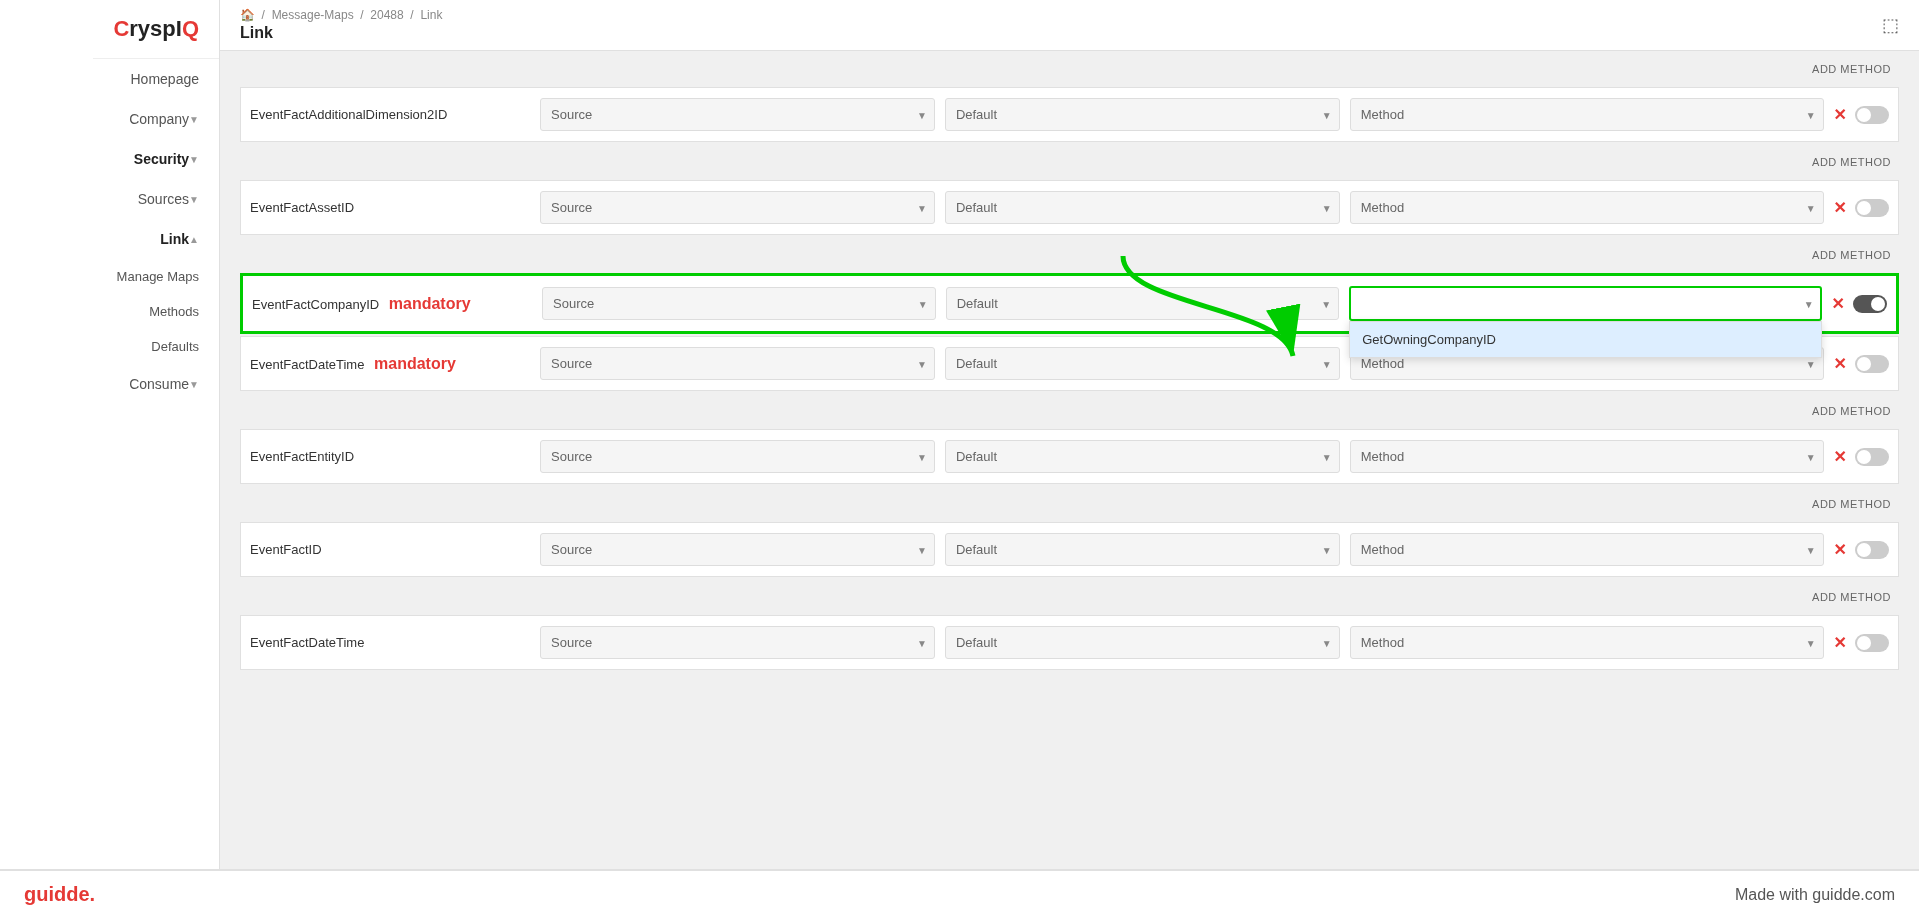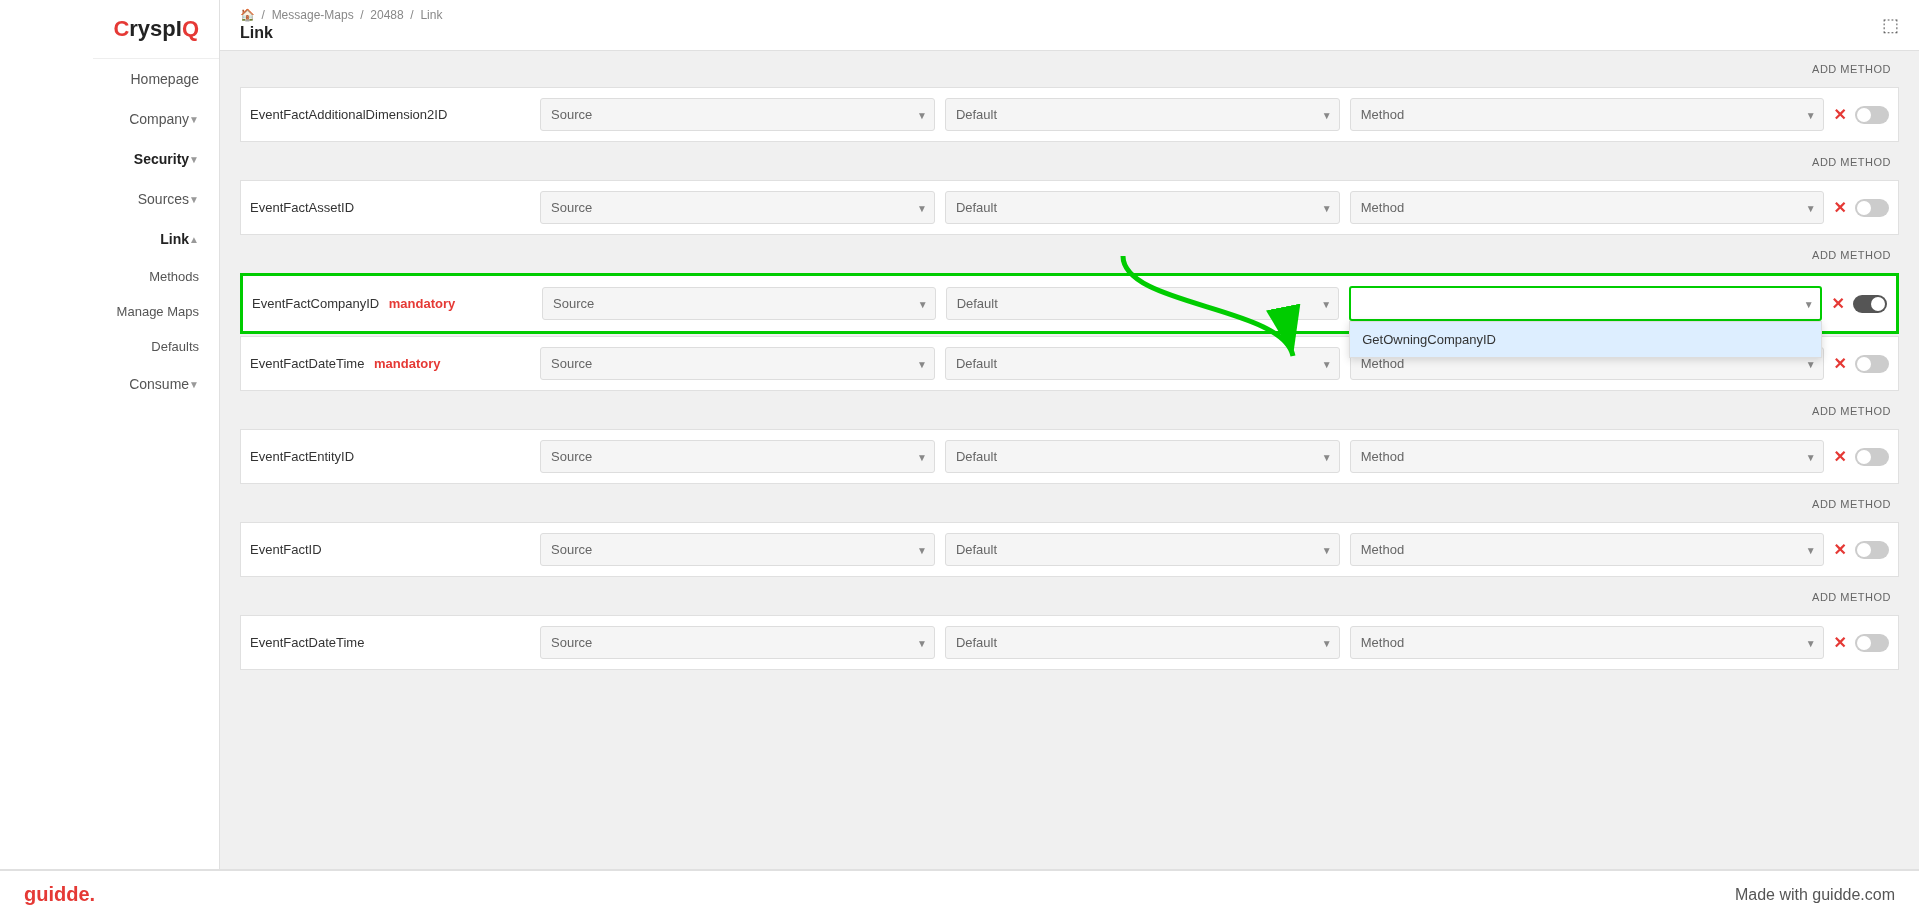--- a/index.html
+++ b/index.html
@@ -116,21 +116,21 @@
     }
 
     .field-name {
       width: 280px;
       flex-shrink: 0;
       font-size: 13px;
       color: #333;
     }
     .field-name .mandatory {
       color: #e53935;
-      font-size: 13px;
+      font-size: 16px;
       font-weight: bold;
       margin-left: 6px;
     }
 
     .select-wrapper {
       position: relative;
       flex: 1;
     }
     .select-box {
       width: 100%;
@@ -271,24 +271,24 @@
     </div>
     <div class="nav-item">
       <span>Sources</span>
       <span class="chevron">▼</span>
     </div>
     <div class="nav-item active">
       <span>Link</span>
       <span class="chevron">▲</span>
     </div>
     <div class="nav-sub-item">
+      <span>Manage Maps</span>
+    </div>
+    <div class="nav-sub-item">
       <span>Methods</span>
-    </div>
-    <div class="nav-sub-item">
-      <span>Manage Maps</span>
     </div>
     <div class="nav-sub-item">
       <span>Defaults</span>
     </div>
     <div class="nav-item">
       <span>Consume</span>
       <span class="chevron">▼</span>
     </div>
   </div>
 

